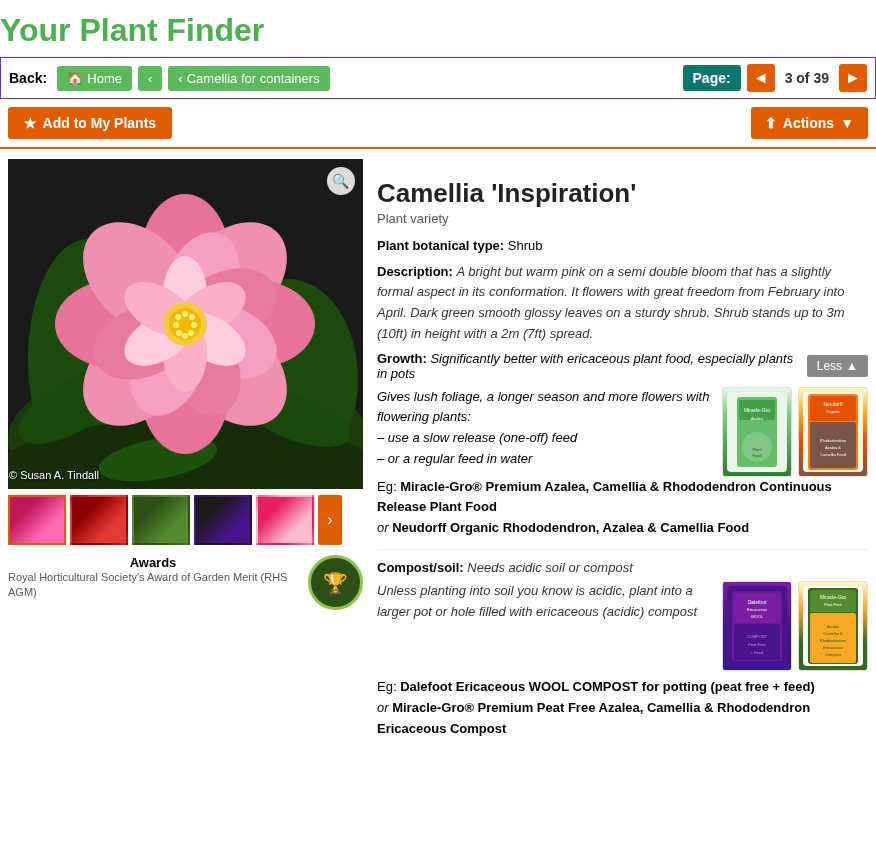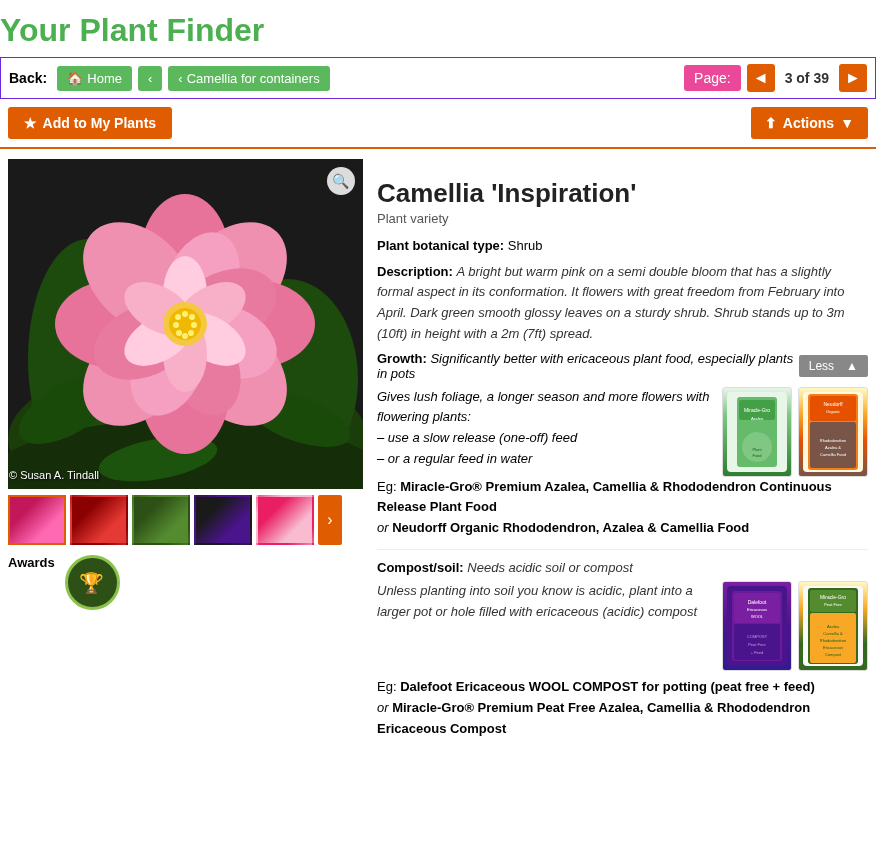--- a/index.html
+++ b/index.html
@@ -6,21 +6,21 @@
     body { font-family: Arial, sans-serif; font-size: 13px; background: #fff; width: 876px; }
 
     
     .site-title { color: #4caf50; font-size: 32px; font-weight: bold; padding: 12px 0 8px; }
 
     
     .nav-bar { display: flex; align-items: center; background: #fff; border: 1px solid #6d28d9; padding: 6px 8px; gap: 6px; }
     .nav-back-label { font-weight: bold; font-size: 14px; margin-right: 4px; }
     .nav-btn { background: #5cb85c; color: #fff; border: none; border-radius: 3px; padding: 5px 10px; font-size: 13px; cursor: pointer; display: flex; align-items: center; gap: 4px; }
     .nav-page-section { margin-left: auto; display: flex; align-items: center; gap: 6px; }
-    .page-label { background: #ec4899; color: #fff; padding: 5px 10px; font-weight: normal; border-radius: 3px; font-size: 14px; }
+    .page-label { background: #0f766e; color: #fff; padding: 5px 10px; font-weight: bold; border-radius: 3px; font-size: 14px; }
     .page-nav-btn { background: #e05c00; color: #fff; border: none; width: 28px; height: 28px; cursor: pointer; font-size: 16px; border-radius: 3px; display: flex; align-items: center; justify-content: center; }
     .page-count { font-size: 14px; font-weight: bold; color: #333; padding: 0 4px; }
 
     
     .action-bar { display: flex; align-items: center; justify-content: space-between; padding: 8px 8px; border-bottom: 2px solid #e05c00; }
     .add-plants-btn { background: #e05c00; color: #fff; border: none; border-radius: 3px; padding: 8px 16px; font-size: 14px; font-weight: bold; cursor: pointer; display: flex; align-items: center; gap: 6px; }
     .actions-btn { background: #e05c00; color: #fff; border: none; border-radius: 3px; padding: 8px 14px; font-size: 14px; font-weight: bold; cursor: pointer; display: flex; align-items: center; gap: 6px; }
 
     
     .main-content { display: flex; padding: 10px 8px; gap: 14px; }
@@ -51,21 +51,21 @@
     .plant-title { font-size: 26px; font-weight: bold; color: #222; margin-bottom: 2px; }
     .plant-variety { font-size: 13px; color: #555; margin-bottom: 10px; }
     .info-row { margin-bottom: 6px; font-size: 13px; line-height: 1.5; }
     .info-row .label { font-weight: bold; }
     .description-text { font-style: italic; font-size: 13px; line-height: 1.6; color: #333; margin-bottom: 10px; }
 
     
     .growth-section { margin-bottom: 8px; }
     .growth-header { display: flex; align-items: center; justify-content: space-between; margin-bottom: 6px; }
     .growth-header .label { font-weight: bold; font-size: 13px; }
-    .less-btn { background: #888; color: #fff; border: none; padding: 4px 10px; cursor: pointer; font-size: 12px; border-radius: 2px; display: flex; align-items: center; gap: 12px; }
+    .less-btn { background: #888; color: #fff; border: none; padding: 4px 10px; cursor: pointer; font-size: 12px; border-radius: 2px; display: flex; align-items: center; gap: 4px; }
 
     .growth-body { display: flex; gap: 10px; align-items: flex-start; }
     .growth-body-text { flex: 1; font-style: italic; font-size: 13px; line-height: 1.6; color: #000000; }
     .product-images { display: flex; gap: 6px; flex-shrink: 0; }
     .product-img { width: 70px; height: 90px; border: 1px solid #ddd; background: #f5f5f5; border-radius: 3px; overflow: hidden; display: flex; align-items: center; justify-content: center; }
     .product-img-1 { background: linear-gradient(180deg, #e8f5e9 0%, #81c784 30%, #2e7d32 100%); }
     .product-img-2 { background: linear-gradient(180deg, #fff9c4 0%, #f9a825 30%, #e65100 60%, #795548 100%); }
 
     .product-name-section { font-size: 13px; line-height: 1.6; margin-bottom: 8px; }
     .product-name-section .bold { font-weight: bold; }
@@ -186,20 +186,21 @@
       <div class="thumb thumb-red"></div>
       <div class="thumb thumb-tree"></div>
       <div class="thumb thumb-dark"></div>
       <div class="thumb thumb-light-pink"></div>
       <button class="thumb-next">›</button>
     </div>
 
     <div class="awards-section">
       <div class="awards-text">
         <h4>Awards</h4>
+        <p>Royal Horticultural Society's Award of Garden Merit (RHS AGM)</p>
       </div>
       <div class="award-badge">🏆</div>
     </div>
   </div>
 
   <div class="right-col">
     <div class="plant-title">Camellia 'Inspiration'</div>
     <div class="plant-variety">Plant variety</div>
 
 

